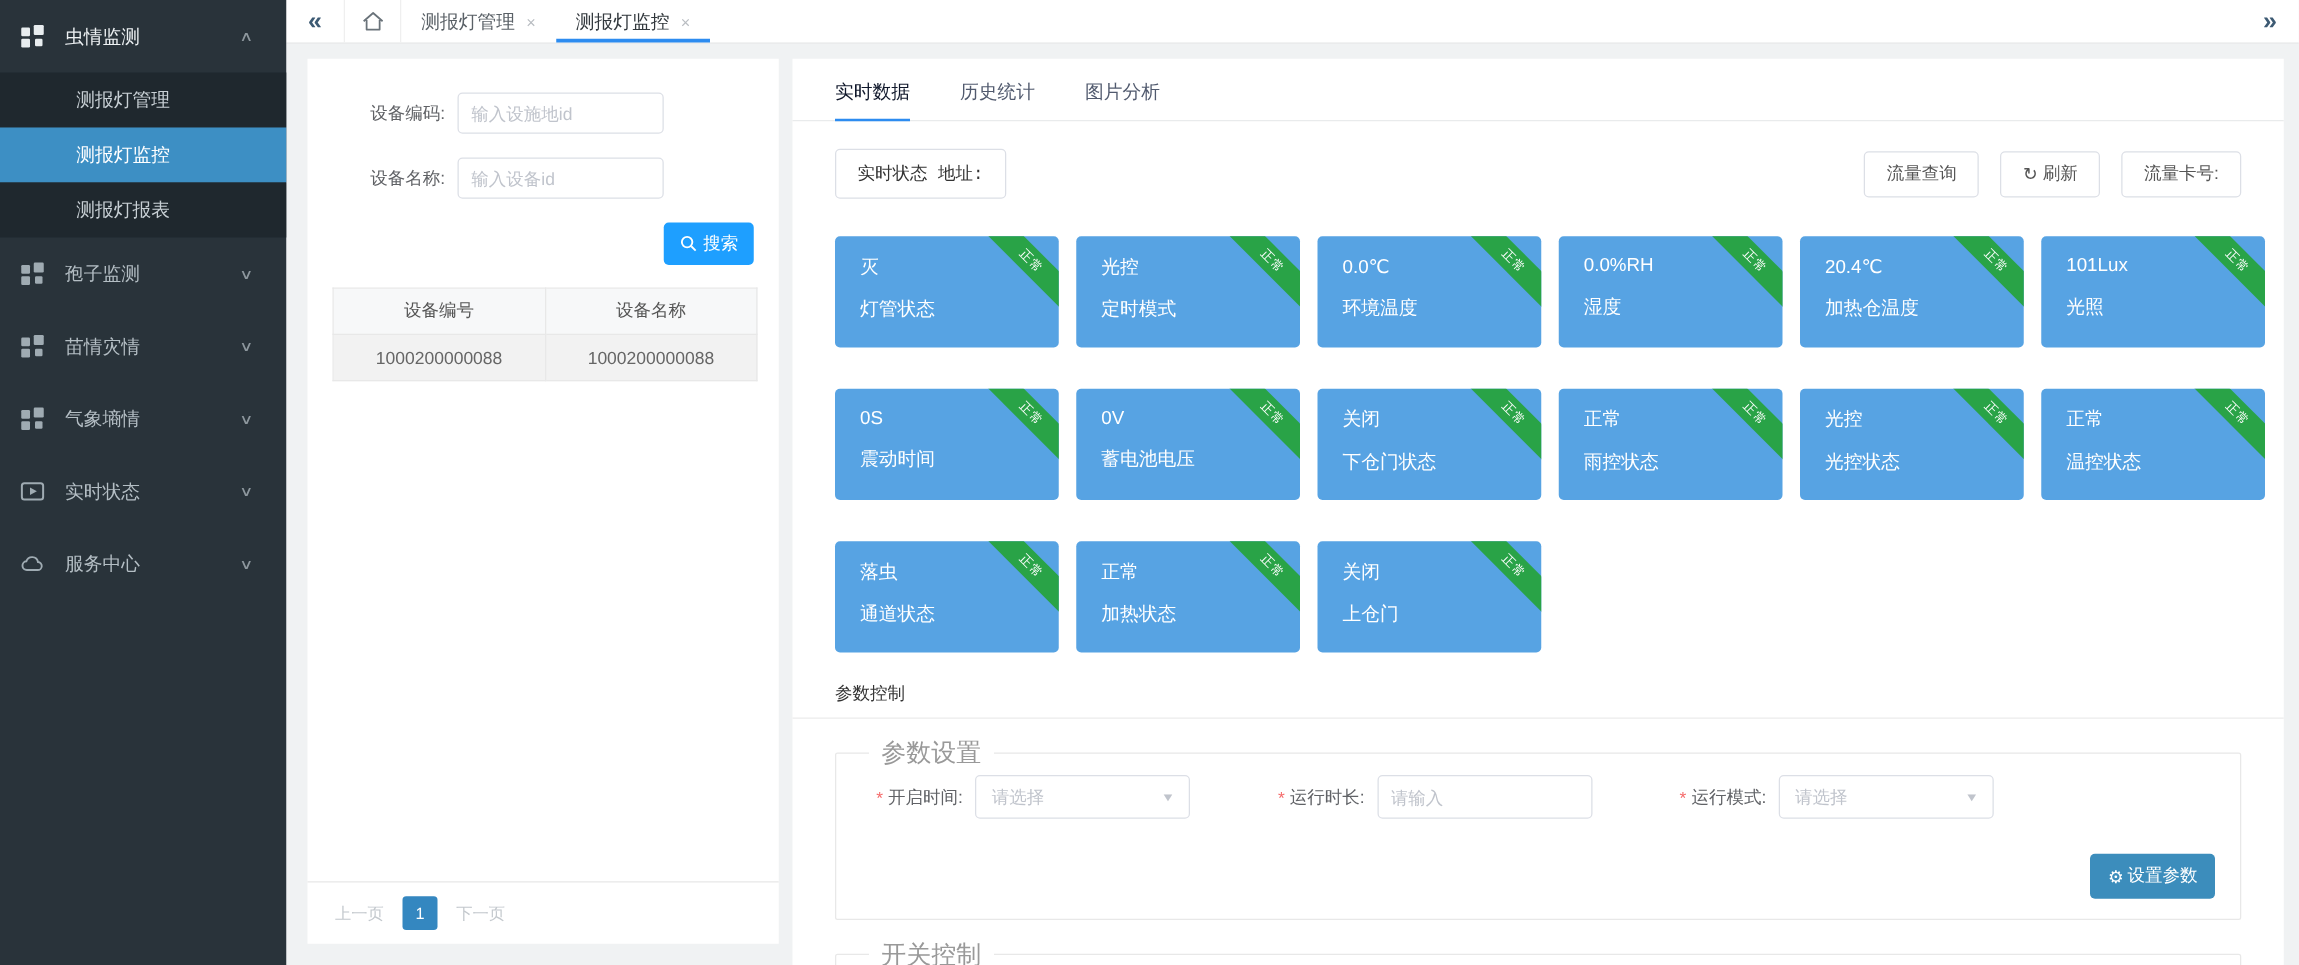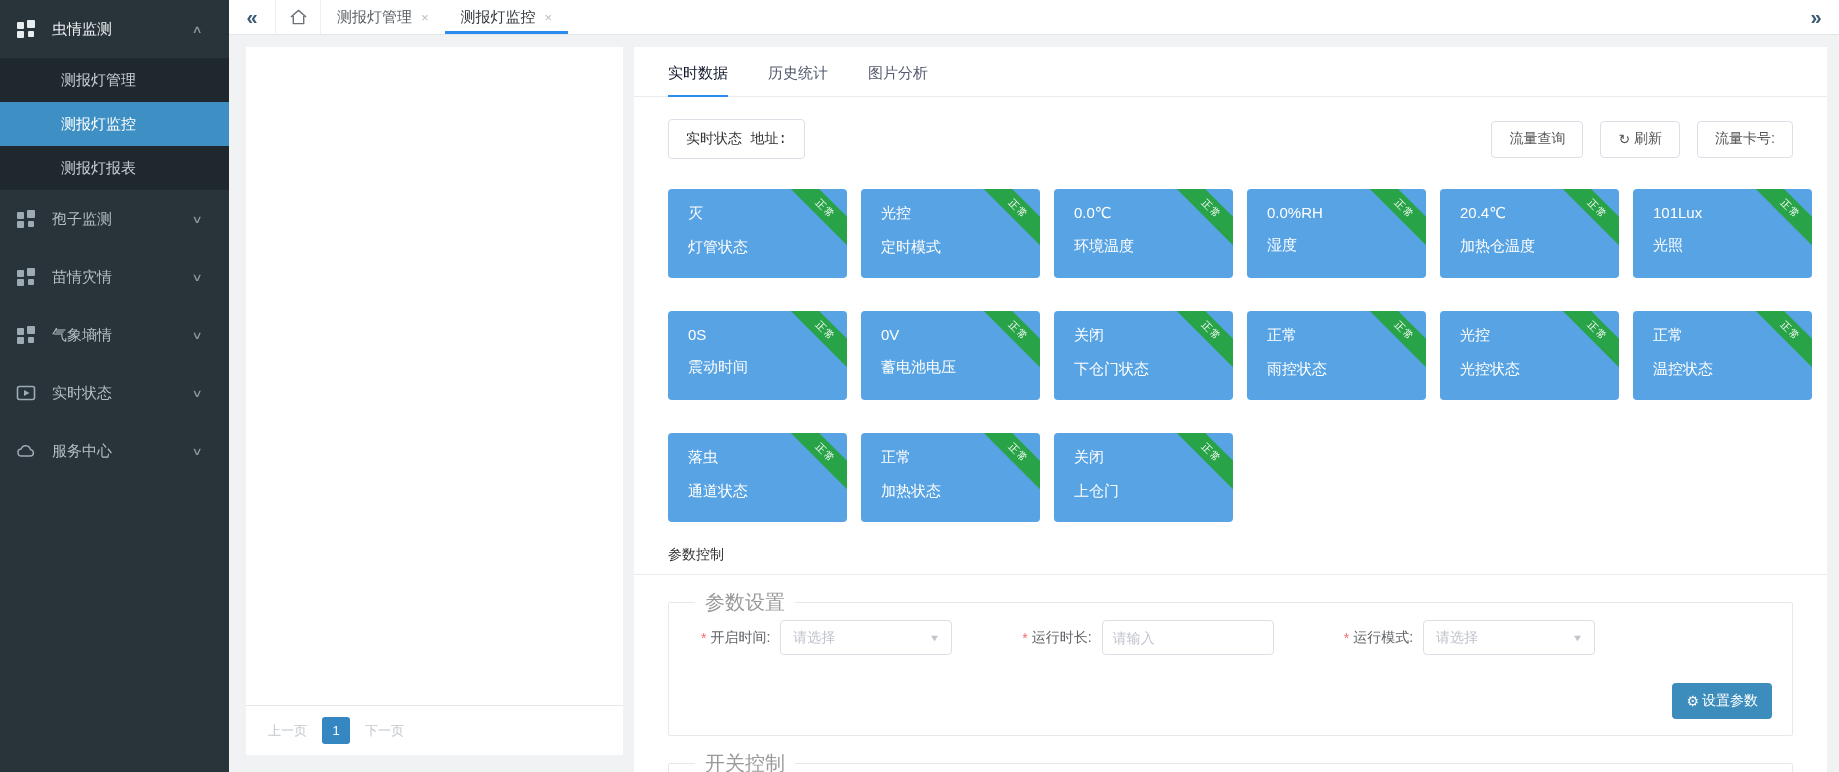--- a/index.html
+++ b/index.html
@@ -166,20 +166,53 @@
     <span class="x">×</span>
   </div>
   <div class="tab active">
     <span>测报灯监控</span>
     <span class="x">×</span>
   </div>
   <div class="tb-sq expand-btn">»</div>
 </header>
 
 <section class="left-panel">
+  <div class="form-area">
+    <div class="frow">
+      <label>设备编码:</label>
+      <input class="txt-input" type="text" placeholder="输入设施地id" style="">
+    </div>
+    <div class="frow">
+      <label>设备名称:</label>
+      <input class="txt-input" type="text" placeholder="输入设备id" style="">
+    </div>
+    <div class="search-row">
+      <button class="search-btn">
+        <svg width="14" height="14" viewBox="0 0 16 16">
+            <circle cx="6.5" cy="6.5" r="4.8" fill="none" stroke="#fff" stroke-width="1.7"></circle>
+            <line x1="10.3" y1="10.3" x2="14.3" y2="14.3" stroke="#fff" stroke-width="1.7"></line>
+          </svg>
+        <span>搜索</span>
+      </button>
+    </div>
+  </div>
+  <table class="dev-table">
+    <thead>
+      <tr>
+        <th>设备编号</th>
+        <th>设备名称</th>
+      </tr>
+    </thead>
+    <tbody>
+      <tr>
+        <td>1000200000088</td>
+        <td>1000200000088</td>
+      </tr>
+    </tbody>
+  </table>
   <div class="pager">
     <span class="page-link">上一页</span>
     <span class="page-num">1</span>
     <span class="page-link">下一页</span>
   </div>
 </section>
 
 <section class="main-panel">
   <div class="m-tabs">
     <div class="m-tab active">实时数据</div>

